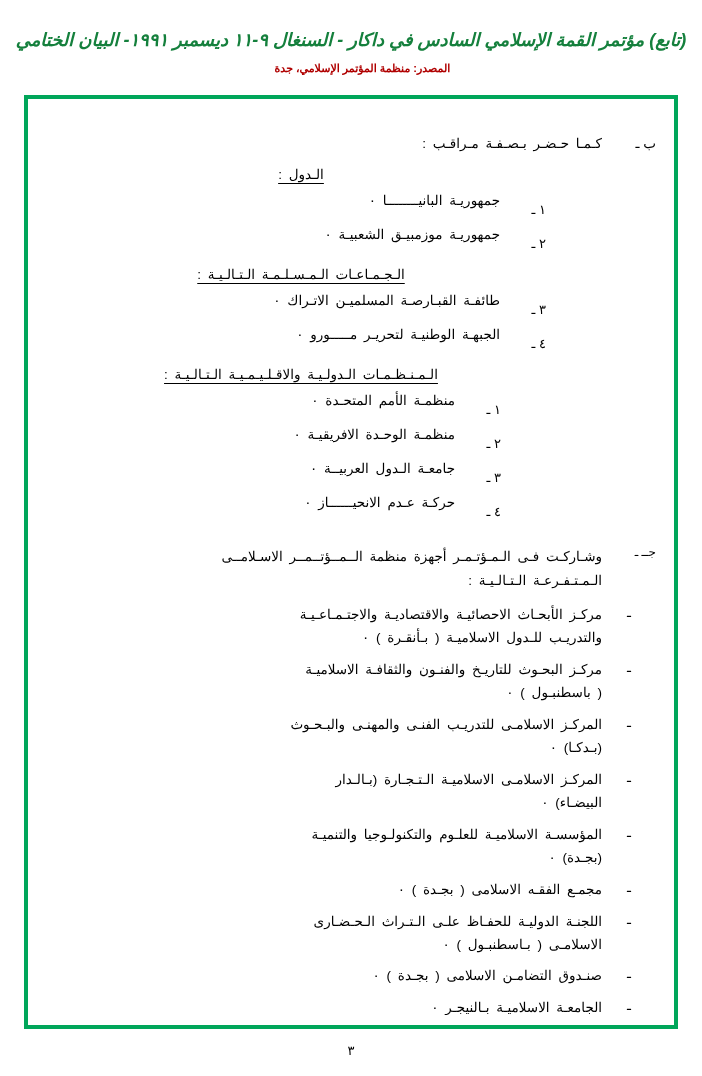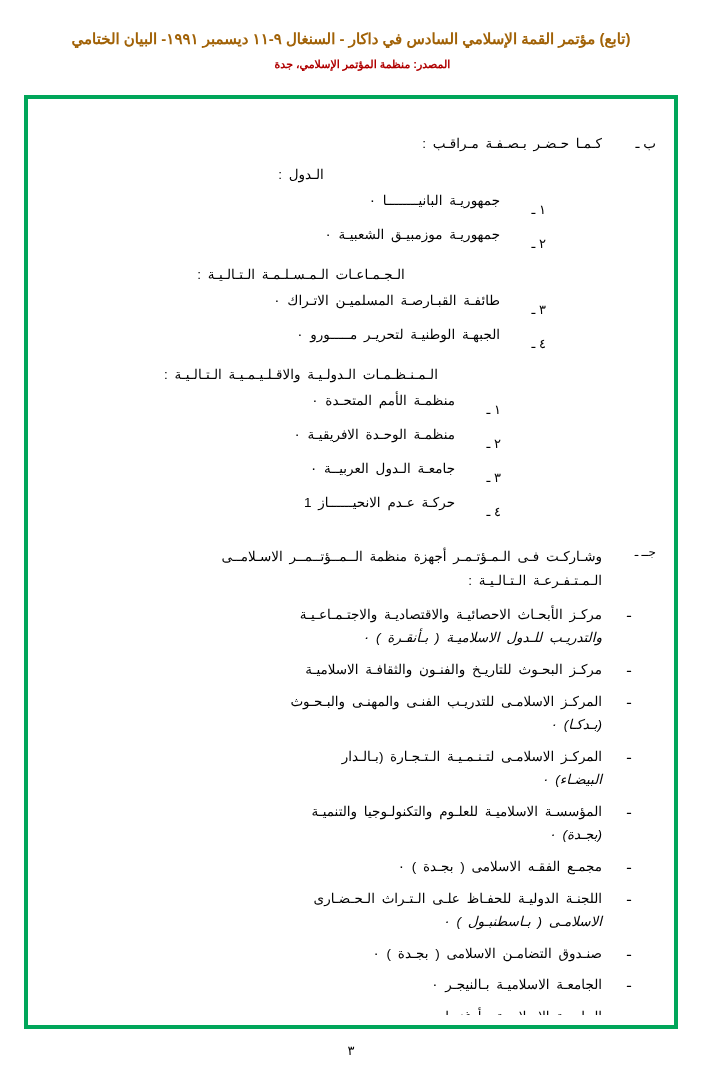--- a/index.html
+++ b/index.html
@@ -18,26 +18,27 @@
     width: 702px;
     height: 1076px;
     position: relative;
     box-sizing: border-box;
   }
   .header {
     text-align: center;
     padding-top: 28px;
   }
   .header-title {
-    font-size: 15px;
+    font-size: 18px;
     font-weight: bold;
-    color: #a16207;
+    color: #15803d;
     letter-spacing: 0px;
     line-height: 1.4;
     direction: rtl;
+    font-style: italic;
   }
   .header-source {
     font-size: 11px;
     font-weight: bold;
     color: #b00000;
     margin-top: 9px;
     direction: rtl;
     margin-left: 23px;
   }
   .frame {
@@ -77,20 +78,21 @@
 
   .group {
     margin-top: 14px;
   }
   .group-title {
     text-align: center;
     margin-right: 0;
     padding-right: 100px;
   }
   .group-title span {
+    text-decoration: underline;
     text-underline-offset: 4px;
     font-size: 13.5px;
     letter-spacing: 2px;
     word-spacing: 3px;
   }
   .item {
     display: flex;
     direction: rtl;
     margin-top: 9px;
     padding-right: 110px;
@@ -154,21 +156,20 @@
     letter-spacing: 2px;
     word-spacing: 3px;
     line-height: 1.7;
     max-width: 520px;
   }
   .dash-text div {
     white-space: nowrap;
   }
   .dash-text .cont {
     padding-right: 0;
-    font-style: italic;
   }
   .page-number {
     position: absolute;
     left: 0;
     right: 0;
     bottom: 18px;
     text-align: center;
     font-size: 13px;
     color: #000;
   }
@@ -230,21 +231,21 @@
         <div class="item orgs-item">
           <div class="item-num">٢ ـ</div>
           <div class="item-text">منظمـة الوحـدة الافريقيـة ٠</div>
         </div>
         <div class="item orgs-item">
           <div class="item-num">٣ ـ</div>
           <div class="item-text">جامعـة الـدول العربيــة ٠</div>
         </div>
         <div class="item orgs-item">
           <div class="item-num">٤ ـ</div>
-          <div class="item-text">حركـة عـدم الانحيــــــاز 1</div>
+          <div class="item-text">حركـة عـدم الانحيــــــاز ٠</div>
         </div>
       </div>
 
       <div class="para">
         <div class="para-marker">جــ ـ</div>
         <div class="para-body">
           <div>وشـاركـت فـى الـمـؤتـمـر أجهزة منظمة الــمــؤتــمــر الاسـلامــى</div>
           <div>الـمـتـفـرعـة الـتـالـيـة :</div>
         </div>
       </div>
@@ -256,35 +257,36 @@
           <div class="dash-text">
             <div>مركـز الأبحـاث الاحصائيـة والاقتصاديـة والاجتـمـاعـيـة</div>
             <div class="cont">والتدريـب للـدول الاسلاميـة ( بـأنقـرة ) ٠</div>
           </div>
         </div>
 
         <div class="dash-item">
           <div class="dash-mark">ـ</div>
           <div class="dash-text">
             <div>مركـز البحـوث للتاريـخ والفنـون والثقافـة الاسلاميـة</div>
+            <div class="cont">( باسطنبـول ) ٠</div>
           </div>
         </div>
 
         <div class="dash-item">
           <div class="dash-mark">ـ</div>
           <div class="dash-text">
             <div>المركـز الاسلامـى للتدريـب الفنـى والمهنـى والبـحـوث</div>
             <div class="cont">(بـدكـا) ٠</div>
           </div>
         </div>
 
         <div class="dash-item">
           <div class="dash-mark">ـ</div>
           <div class="dash-text">
-            <div>المركـز الاسلامـى لتـنـمـيـة الـتـجـارة (بـالـدار</div>
+            <div>المركـز الاسلامـى الاسلاميـة الـتـجـارة (بـالـدار</div>
             <div class="cont">البيضـاء) ٠</div>
           </div>
         </div>
 
         <div class="dash-item">
           <div class="dash-mark">ـ</div>
           <div class="dash-text">
             <div>المؤسسـة الاسلاميـة للعلـوم والتكنولـوجيا والتنميـة</div>
             <div class="cont">(بجـدة) ٠</div>
           </div>

